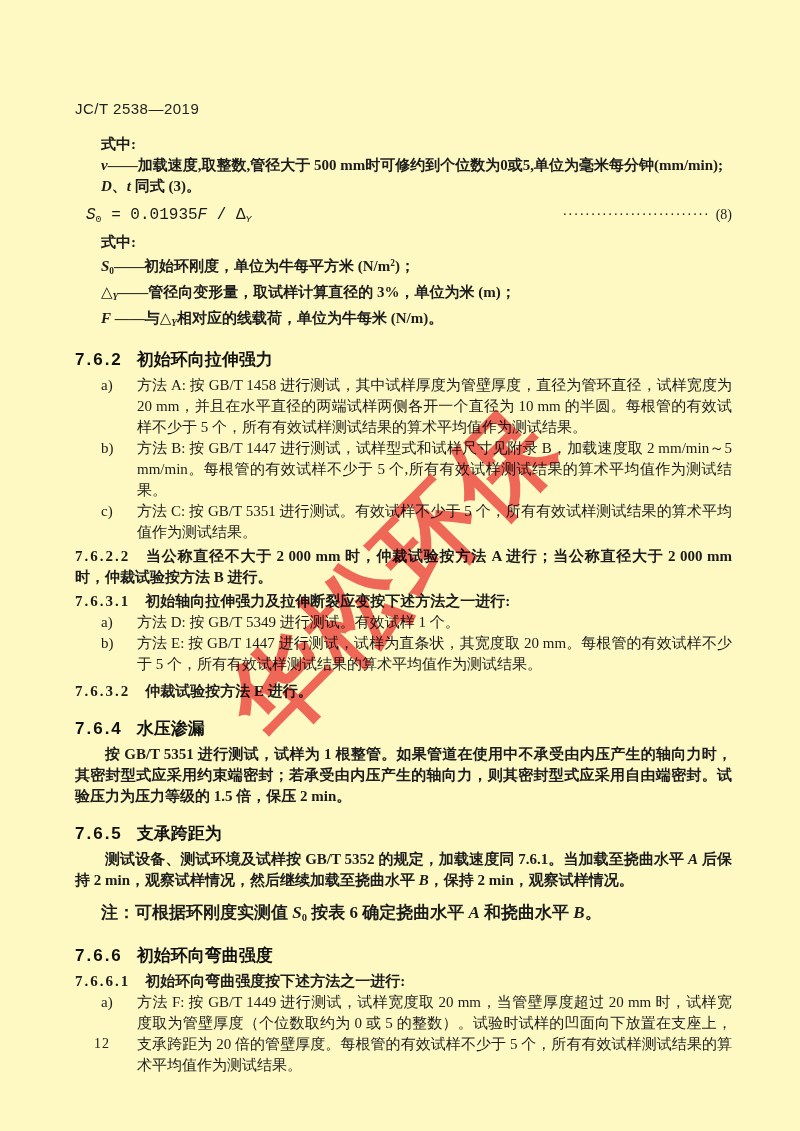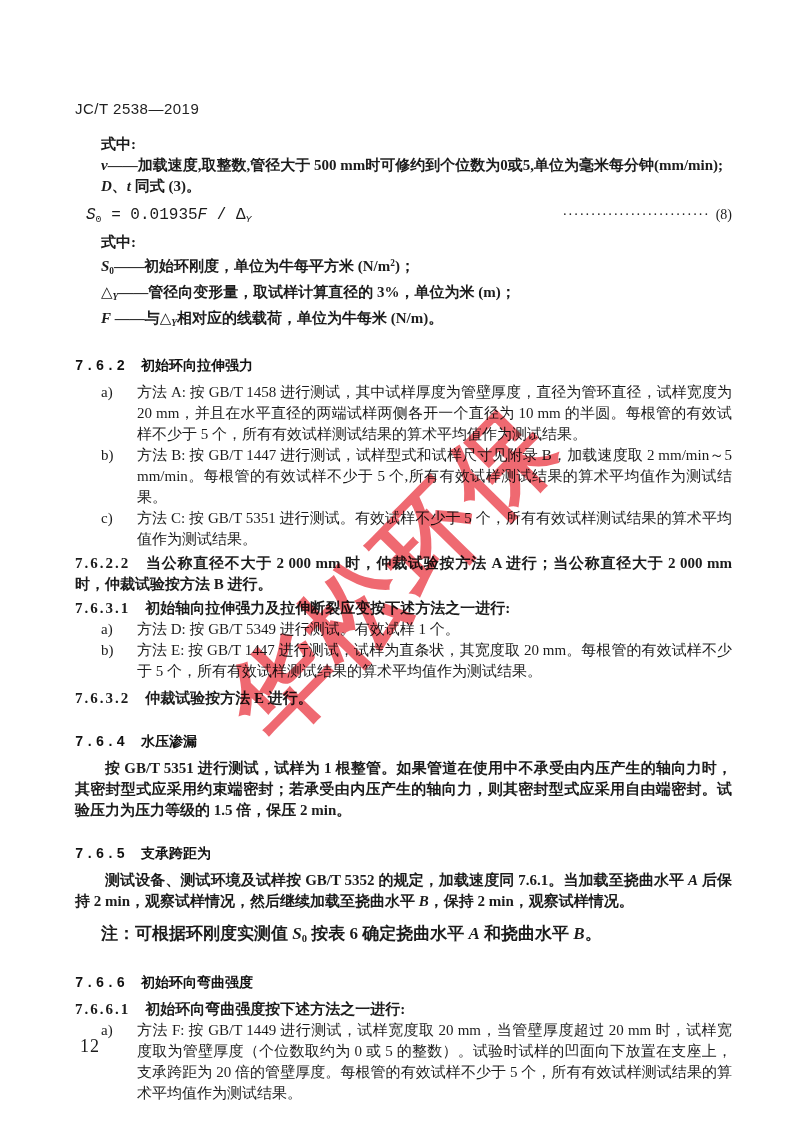--- a/index.html
+++ b/index.html
@@ -1,41 +1,41 @@
 <!DOCTYPE html>
 <html><head>
 <meta charset="utf-8">
 <style>
   html,body{margin:0;padding:0;background:#e9e9e9;}
   .page{
     position:relative;
     width:800px;height:1131px;
-    background:#ffffff;
+    background:#fef9c3;
     overflow:hidden;
     font-family:"Liberation Serif","DejaVu Serif",serif;
     color:#1c1c1c;
   }
   .content{
     position:absolute;left:75px;top:98px;width:657px;
     font-size:15px;line-height:21px;
   }
   .doc-header{
     font-family:"Liberation Sans","DejaVu Sans",sans-serif;
     font-size:15px;letter-spacing:0.5px;margin-bottom:15px;color:#222;
   }
   p{margin:0;font-weight:bold;}
   .where{padding-left:26px;}
   .defline{padding-left:26px;text-align:justify;}
   .formula-row{position:relative;height:30px;line-height:30px;margin:3px 0 2px 0;font-size:16px;}
   .formula-expr{position:absolute;left:11px;right:90px;text-align:left;font-family:Liberation Mono, monospace;}
   .formula-ref{position:absolute;right:0;top:0;font-size:14px;}
   .formula-ref .dots{letter-spacing:1px;margin-right:6px;}
   h3{
-    font-family:Liberation Mono, monospace;
-    font-size:14px;font-weight:700;margin:23px 0 5px 0;color:#111;
+    font-family:Liberation Sans, sans-serif;
+    font-size:17px;font-weight:700;margin:16px 0 5px 0;color:#111;
   }
   h3 .hnum{letter-spacing:2px;margin-right:14px;}
   .clause{margin-top:3px;text-align:justify;}
   .cnum{letter-spacing:2px;margin-right:15px;white-space:nowrap;}
   .li{display:flex;text-align:justify;}
   .li .marker{flex:none;width:36px;margin-left:26px;}
   .li .t{flex:1;}
   .indent2{text-indent:2em;margin-top:3px;text-align:justify;}
   .note{padding-left:26px;font-size:17px;line-height:20px;margin-top:12px;}
   .note b{font-family:"Liberation Sans","DejaVu Sans",sans-serif;}
@@ -43,21 +43,21 @@
   sup{font-size:0.62em;vertical-align:0.55em;}
   .watermark{
     position:absolute;left:178px;top:518px;width:430px;height:112px;
     line-height:112px;text-align:center;
     font-family:"Liberation Sans","DejaVu Sans",sans-serif;
     font-size:100px;font-weight:900;letter-spacing:4px;
     transform:rotate(-45.5deg);transform-origin:center center;
     opacity:0.85;mix-blend-mode:multiply;
     pointer-events:none;z-index:5;white-space:nowrap;
   }
-  .page-number{position:absolute;left:80px;top:1036px;font-size:18px;letter-spacing:1px;}
+  .page-number{position:absolute;left:94px;top:1036px;font-size:14px;letter-spacing:1px;}
 </style>
 </head>
 <body>
 
 <div class="page">
   <div class="content">
 
     <div class="doc-header">JC/T 2538—2019</div>
 
     <p class="where">式中:</p>

